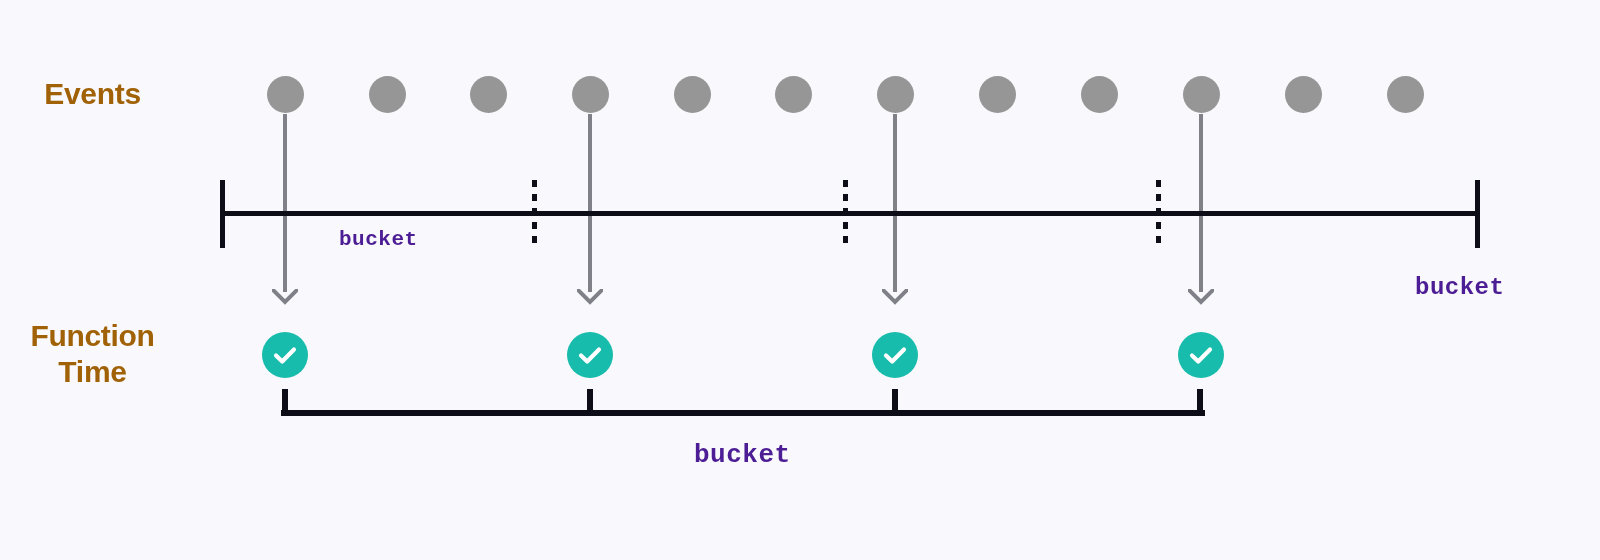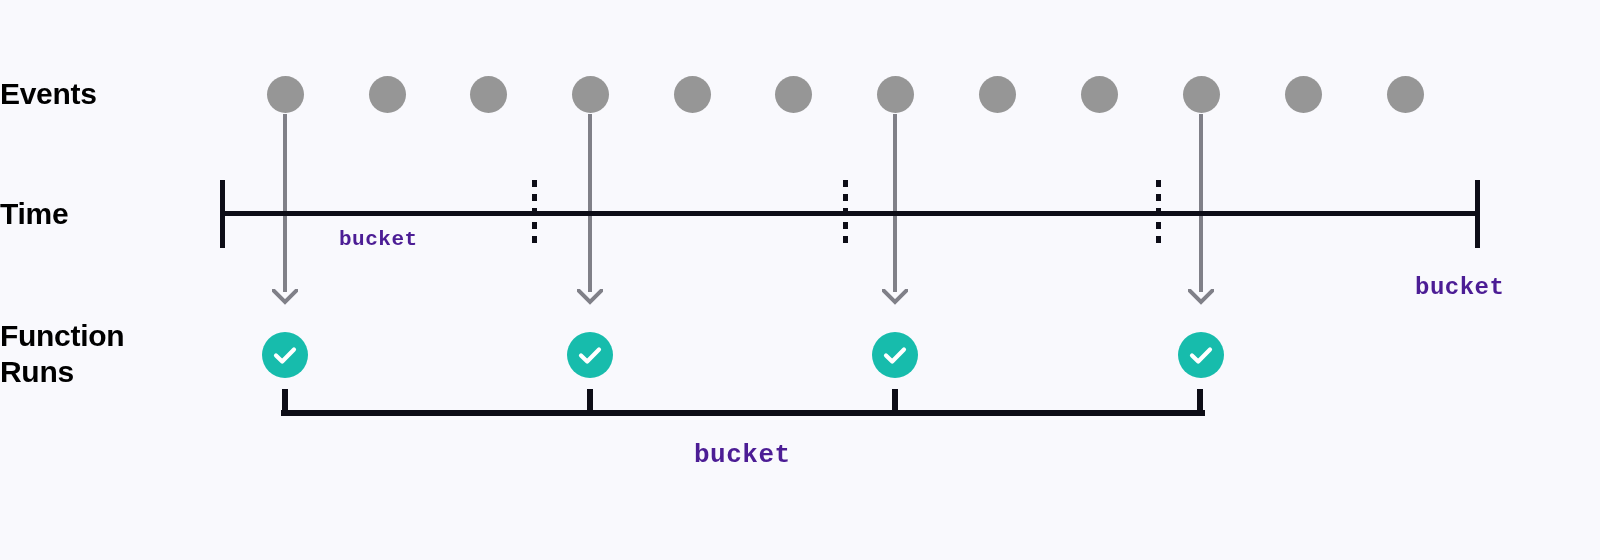--- a/index.html
+++ b/index.html
@@ -14,26 +14,26 @@
     overflow: hidden;
   }
   #diagram {
     position: relative;
     width: 1600px;
     height: 560px;
     background: #f9f9fd;
   }
   .row-label {
     position: absolute;
-    color: #000000;
+    color: #a16207;
     font-family: "Liberation Sans", sans-serif;
     font-weight: bold;
     font-size: 30px;
     line-height: 36px;
-    text-align: left;
+    text-align: center;
     white-space: pre-line;
     letter-spacing: -0.3px;
   }
   #label-events {
     left: 0px;
     top: 76px;
     width: 185px;
   }
   #label-time {
     left: 0px;
@@ -151,24 +151,23 @@
     margin-left: -3px;
   }
 </style>
 </head>
 <body>
 
 <div id="diagram">
 
   <div class="row-label" id="label-events">Events</div>
 
-  <div class="row-label" id="label-time">Time</div>
 
   <div class="row-label" id="label-function-runs">Function
-Runs</div>
+Time</div>
 
   <div id="event-dots">
       <div class="event-dot" style="left: 285px;"></div>
       <div class="event-dot" style="left: 387px;"></div>
       <div class="event-dot" style="left: 488px;"></div>
       <div class="event-dot" style="left: 590px;"></div>
       <div class="event-dot" style="left: 692px;"></div>
       <div class="event-dot" style="left: 793px;"></div>
       <div class="event-dot" style="left: 895px;"></div>
       <div class="event-dot" style="left: 997px;"></div>

